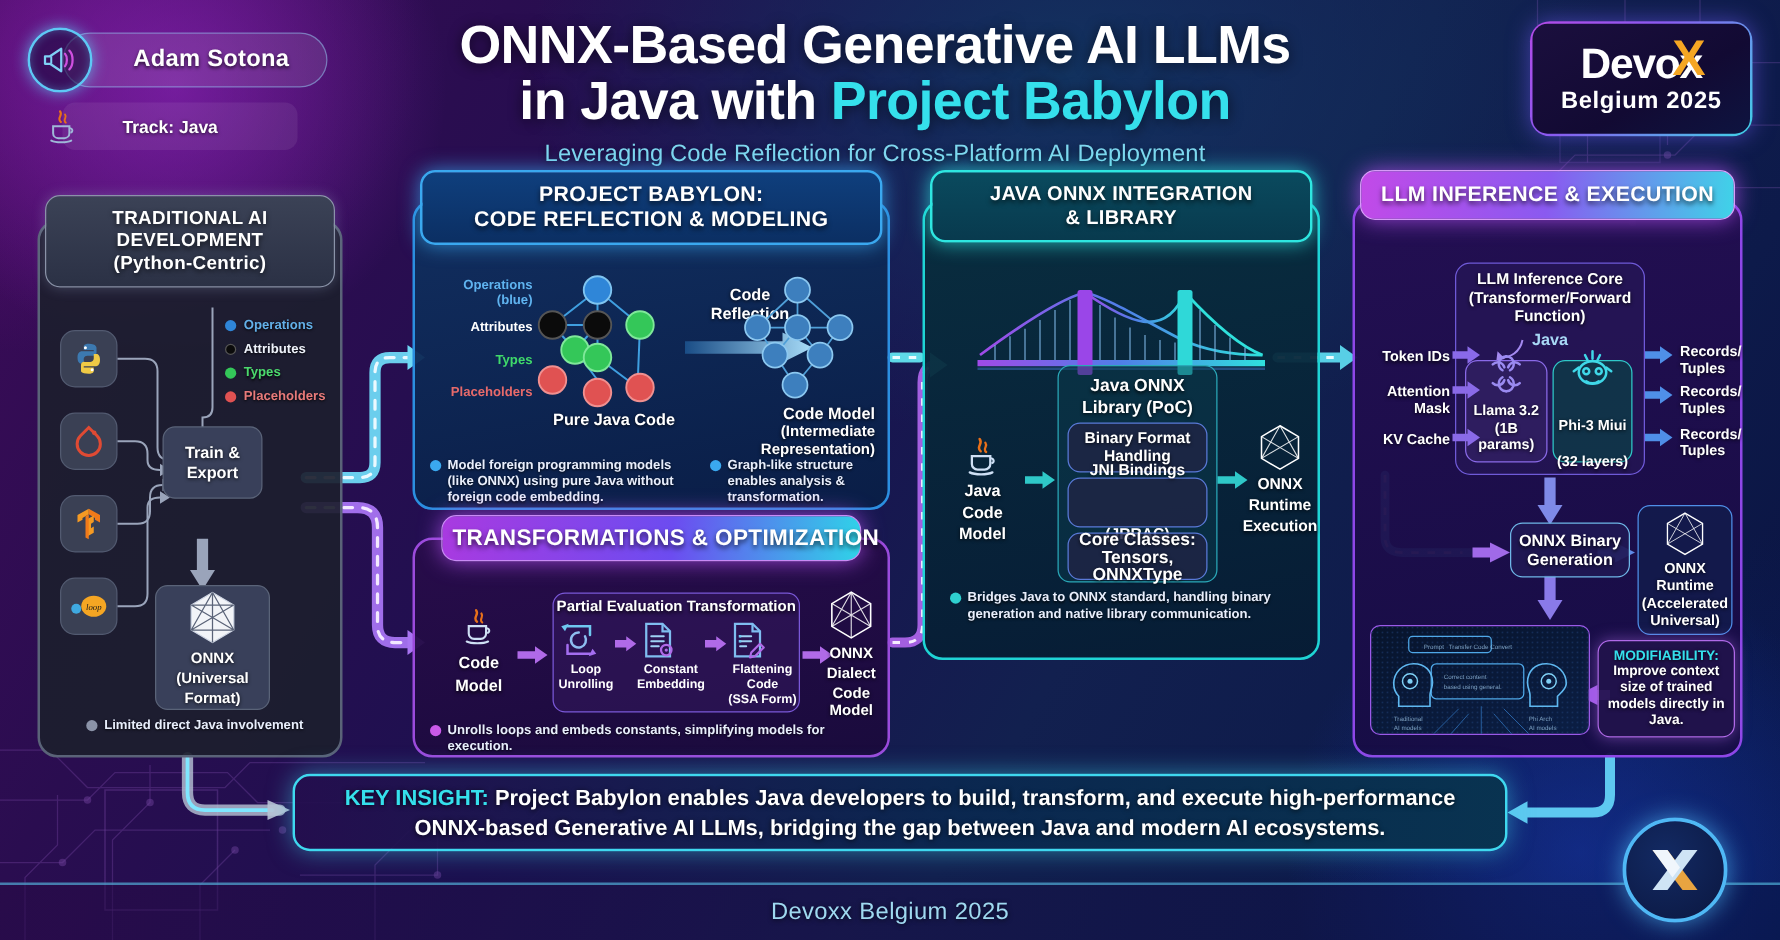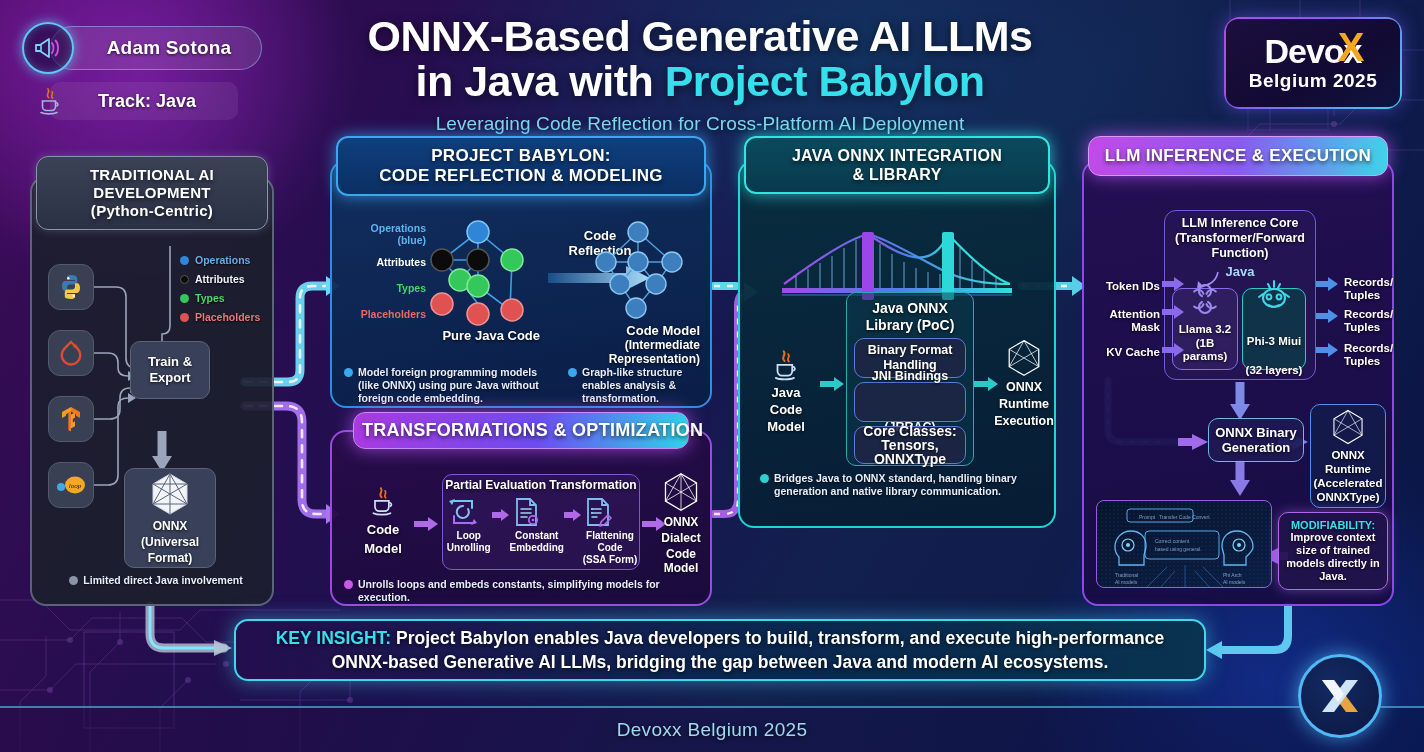--- a/index.html
+++ b/index.html
@@ -48,21 +48,21 @@
     background: rgba(25,10,60,.6);
     box-shadow: 0 0 12px rgba(94,200,245,.75), inset 0 0 8px rgba(94,200,245,.35);
     display:flex; align-items:center; justify-content:center;
   }
   .track-row { position:relative; height:42px; margin-top:8px; }
   .track-pill {
     position:absolute; left:28px; top:0; height:38px; width:188px;
     background: rgba(255,255,255,.07);
     border-radius:10px;
     display:flex; align-items:center; padding-left:48px;
-    font-size:18px; font-weight:600;
+    font-size:14px; font-weight:600;
     text-shadow:0 1px 3px rgba(0,0,0,.7);
   }
   .track-icon { position:absolute; left:8px; top:-2px; width:40px; height:42px;
     display:flex; align-items:center; justify-content:center; }
 
   .title-block { position:absolute; left:300px; top:14px; width:800px; text-align:center; }
   .title-main {
     font-size:43px; line-height:45px; font-weight:bold; letter-spacing:-.5px;
     text-shadow:0 2px 10px rgba(0,0,0,.6);
   }
@@ -776,21 +776,21 @@
     <div class="box" style="left:228px; top:244px; width:76px; height:104px; background:rgba(18,26,76,.92); border:1.5px solid #4f8fe8; font-size:11.5px; line-height:13px; gap:1px;">
       <svg width="38" height="38" viewBox="0 0 46 46" style="margin-bottom:2px">
         <polygon points="23,3 40,13 40,33 23,43 6,33 6,13" fill="none" stroke="#ffffff" stroke-width="1.3"></polygon>
         <g stroke="#ffffff" stroke-width=".9" fill="none" opacity=".85">
           <path d="M23 3 L6 33 M23 3 L40 33 M6 13 L40 33 M40 13 L6 33"></path>
         </g>
       </svg>
       <div>ONNX</div>
       <div>Runtime</div>
       <div>(Accelerated</div>
-      <div>ONNXType)</div>
+      <div>Universal)</div>
     </div>
 
     <div style="position:absolute; left:14px; top:340px; width:176px; height:88px; border-radius:8px; border:1.5px solid #9a5ae8; overflow:hidden; background:linear-gradient(160deg,#07142c,#0b1e44);">
       <svg width="176" height="88" viewBox="0 0 176 88">
         <defs>
           <pattern id="dots" width="4" height="4" patternUnits="userSpaceOnUse">
             <circle cx="1" cy="1" r=".6" fill="#1b3a6e"></circle>
             </pattern>
         </defs>
         <rect width="176" height="88" fill="url(#dots)"></rect>

